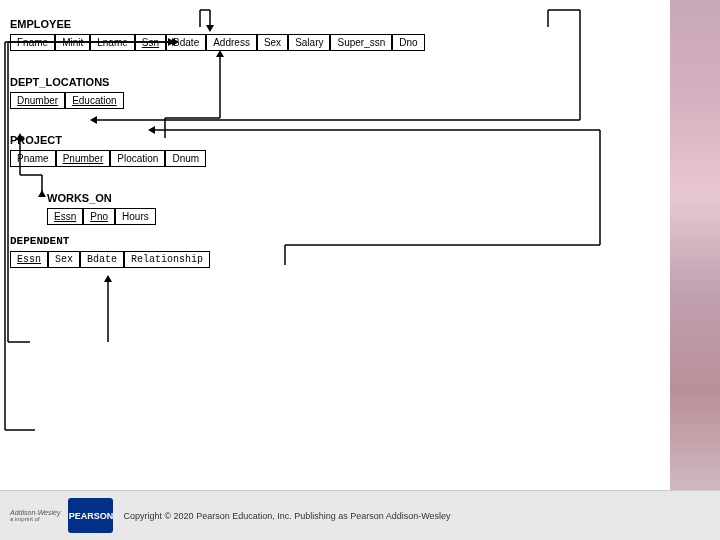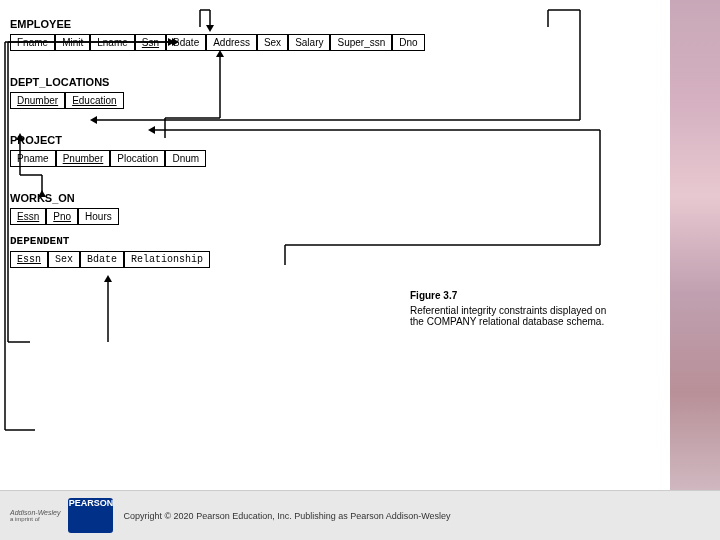--- a/index.html
+++ b/index.html
@@ -44,21 +44,21 @@
       align-items: center;
       padding: 0 10px;
     }
 
     .pearson-logo {
       width: 45px;
       height: 35px;
       background: #003087;
       border-radius: 3px;
       display: flex;
-      align-items: flex-start;
+      align-items: center;
       justify-content: center;
       color: white;
       font-size: 9px;
       font-weight: bold;
       margin-right: 10px;
       flex-shrink: 0;
     }
 
     .section {
       margin-bottom: 8px;
@@ -157,43 +157,39 @@
   <div class="section" style="margin-top:25px;">
     <div class="section-title">PROJECT</div>
     <div class="table-row">
       <div class="cell">Pname</div>
       <div class="cell-underline">Pnumber</div>
       <div class="cell">Plocation</div>
       <div class="cell">Dnum</div>
     </div>
   </div>
 
-  <div class="section" style="margin-top:25px;">
+  <div class="section" style="margin-top:25px;margin-left:37px;">
     <div class="section-title">WORKS_ON</div>
     <div class="table-row">
       <div class="cell-underline">Essn</div>
       <div class="cell-underline">Pno</div>
       <div class="cell">Hours</div>
     </div>
   </div>
 
   <div class="section" style="margin-top:10px;font-family:Liberation Mono, monospace;">
     <div class="section-title">DEPENDENT</div>
     <div class="table-row">
       <div class="cell-underline">Essn</div>
       <div class="cell">Sex</div>
       <div class="cell">Bdate</div>
       <div class="cell">Relationship</div>
     </div>
   </div>
 
-  <div class="figure-caption">
-    <div class="fig-title">Figure 3.7</div>
-    <div>Referential integrity constraints displayed on the COMPANY relational database schema.</div>
-  </div>
 
   <svg class="svg-overlay" xmlns="http://www.w3.org/2000/svg">
 
     <defs>
       <marker id="arrowhead" markerWidth="6" markerHeight="6" refX="3" refY="3" orient="auto">
         <polygon points="0 0, 6 3, 0 6" fill="#000"></polygon>
       </marker>
       <marker id="arrowhead-up" markerWidth="6" markerHeight="6" refX="3" refY="0" orient="auto">
         <polygon points="0 6, 3 0, 6 6" fill="#000"></polygon>
       </marker>

